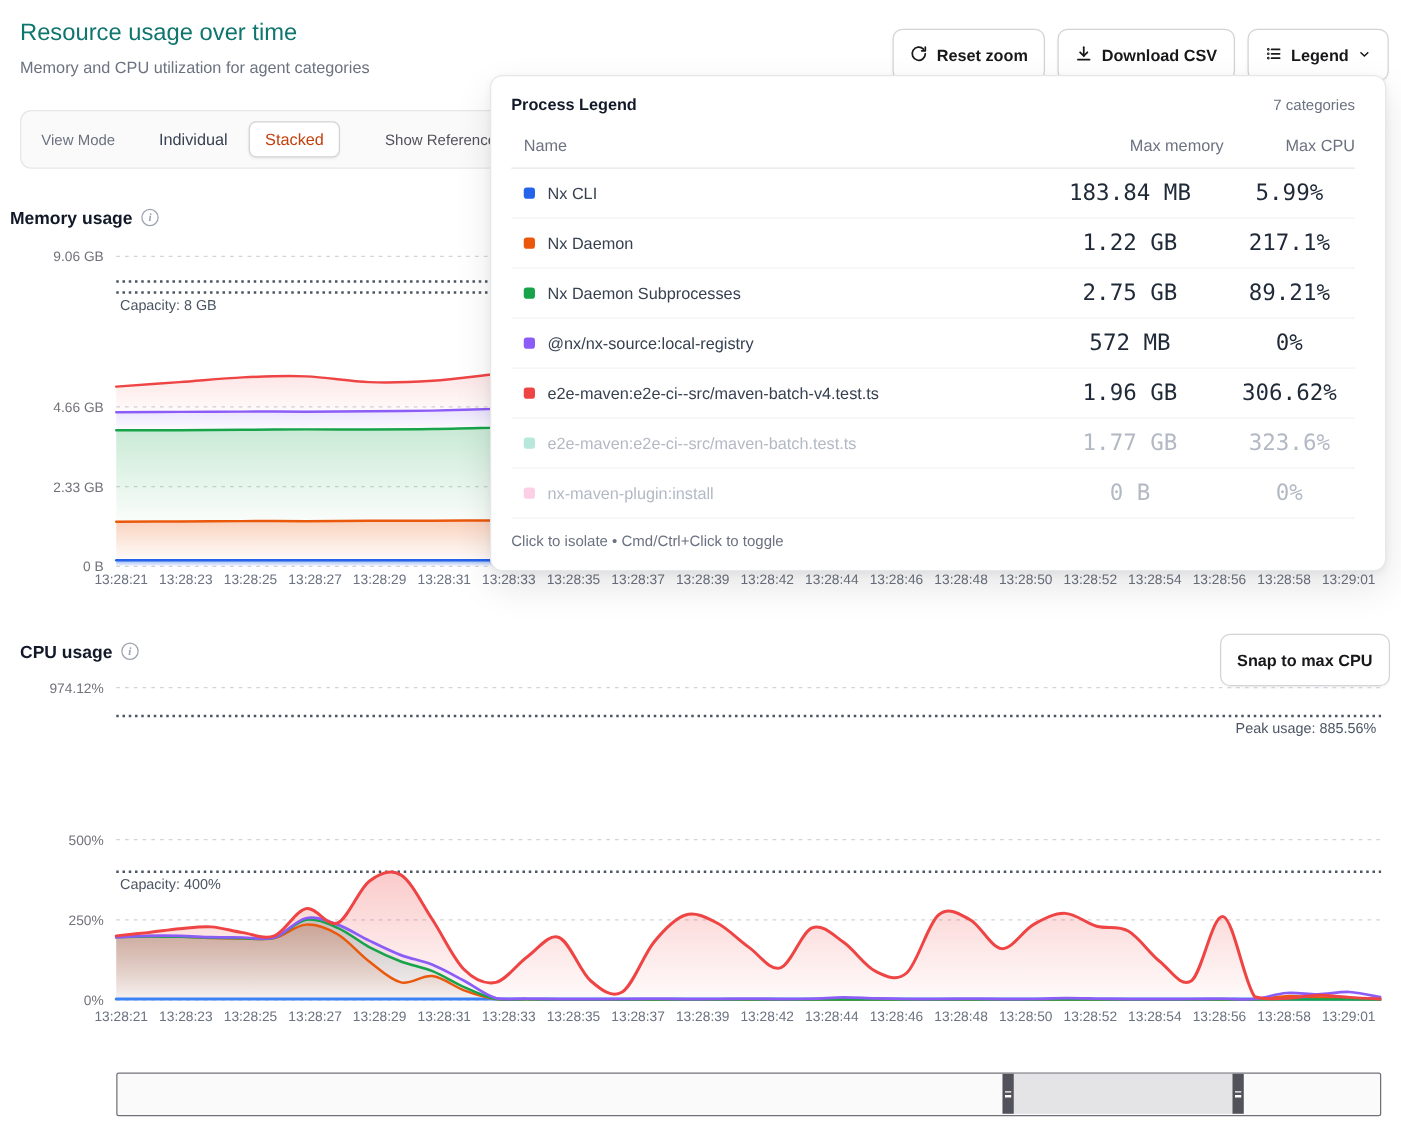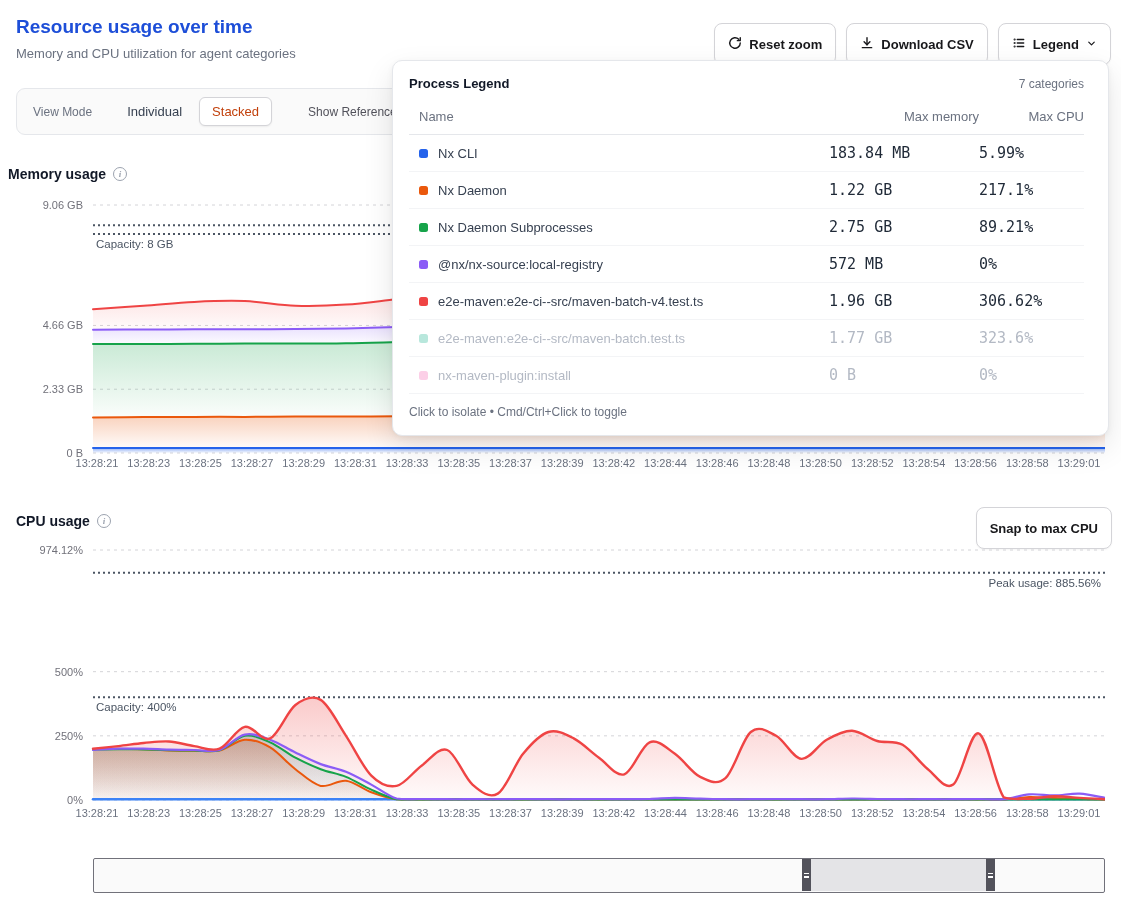--- a/index.html
+++ b/index.html
@@ -1,21 +1,21 @@
 <!DOCTYPE html>
 <html><head>
 <meta charset="utf-8">
 <style>
   * { margin:0; padding:0; box-sizing:border-box; }
   html,body { background:#fff; }
   body {
     width:1121px; height:916px; position:relative; overflow:hidden;
     font-family:"Liberation Sans", sans-serif; color:#111827; font-size:13px;
   }
-  .page-title { position:absolute; left:16px; top:16px; font-size:19px; font-weight:700; color:#1d4ed8; }
+  .page-title { position:absolute; left:16px; top:16px; font-size:19px; font-weight:400; color:#0f766e; }
   .page-subtitle { position:absolute; left:16px; top:46px; font-size:13px; color:#6b7280; }
 
   .top-buttons { position:absolute; top:23px; right:10px; display:flex; gap:10px; }
   .btn {
     display:flex; align-items:center; gap:7px; height:42px; padding:0 13px;
     background:#fff; border:1px solid #d4d4d8; border-radius:8px;
     font-size:13px; font-weight:700; color:#18181b; cursor:pointer;
     box-shadow:0 1px 2px rgba(0,0,0,.04); white-space:nowrap;
   }
   .btn svg { flex:0 0 auto; }
@@ -58,21 +58,21 @@
   .legend-head { display:flex; justify-content:space-between; align-items:center; padding:0 0 14px 0; }
   .legend-title { font-size:13px; font-weight:700; color:#111827; }
   .legend-count { font-size:12px; color:#6b7280; }
   .legend-grid { display:grid; grid-template-columns:1fr 150px 105px; align-items:center; }
   .legend-cols { padding:4px 0 10px 10px; border-bottom:1px solid #e5e7eb; }
   .legend-cols span { font-size:13px; color:#6b7280; }
   .col-right { text-align:right; }
   .legend-row { padding:9px 0 9px 10px; border-bottom:1px solid #f3f4f6; cursor:pointer; }
   .legend-name { display:flex; align-items:center; gap:10px; font-size:13px; color:#374151; }
   .dot { width:9px; height:9px; border-radius:2.5px; flex:0 0 auto; }
-  .mono { font-family:"DejaVu Sans Mono", monospace; font-size:15px; color:#1f2937; text-align:left; }
+  .mono { font-family:"DejaVu Sans Mono", monospace; font-size:18px; color:#1f2937; text-align:center; }
   .legend-row.muted .legend-name, .legend-row.muted .mono { color:#b3b9c4; }
   .legend-row.muted .dot { opacity:.55; }
   .legend-footer { padding:11px 0 0 0; font-size:12px; color:#6b7280; }
 
   
   .brush { position:absolute; left:93px; top:858px; width:1012px; height:35px;
     background:#fafafa; border:1.5px solid #71717a; border-radius:2px; }
   .brush-sel { position:absolute; left:710px; top:0; width:194px; height:32px; background:#e4e4e7; }
   .brush-handle { position:absolute; top:0; width:9px; height:32px; background:#52525b; display:flex; flex-direction:column; justify-content:center; align-items:center; gap:2px; cursor:ew-resize; }
   .brush-handle i { display:block; width:5px; height:1.5px; background:#fff; }

